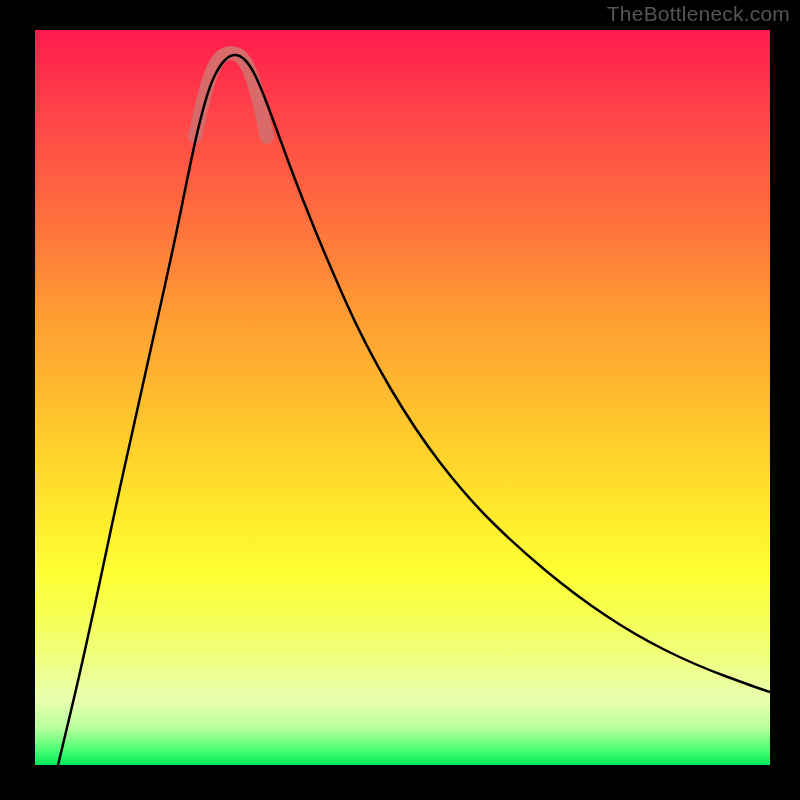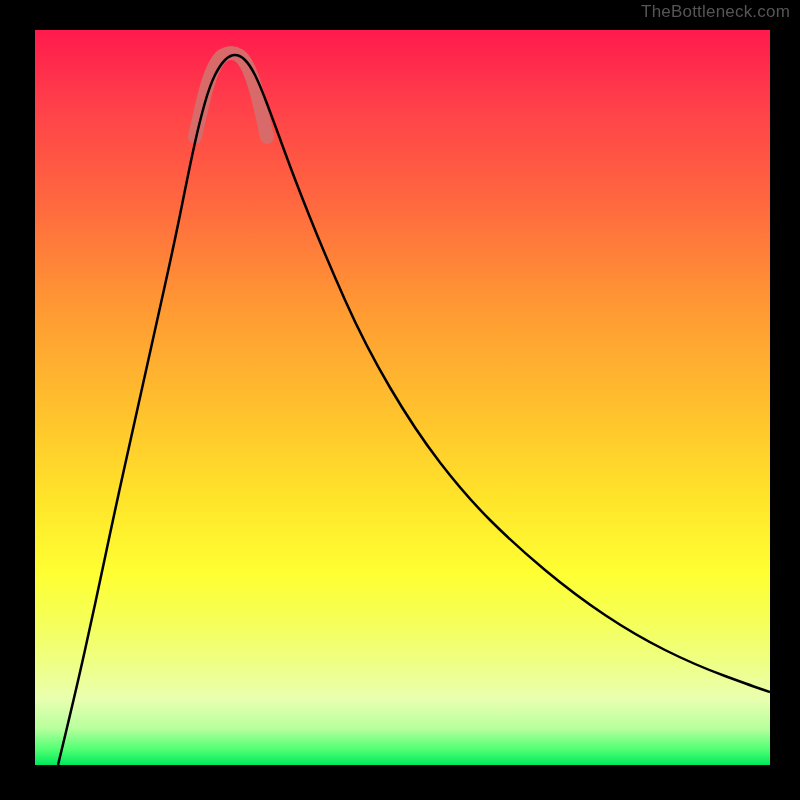--- a/index.html
+++ b/index.html
@@ -39,21 +39,21 @@
       #b8ff9e 95%,
       #4cff72 98%,
       #00e85c 100%
     );
   }
   .watermark {
     position: absolute;
     top: 2px;
     right: 10px;
     color: #555;
-    font-size: 17px;
+    font-size: 21px;
     letter-spacing: 0.2px;
     font-weight: 500;
   }
   svg.curve {
     position: absolute;
     left: 0;
     top: 0;
     width: 735px;
     height: 735px;
   }

